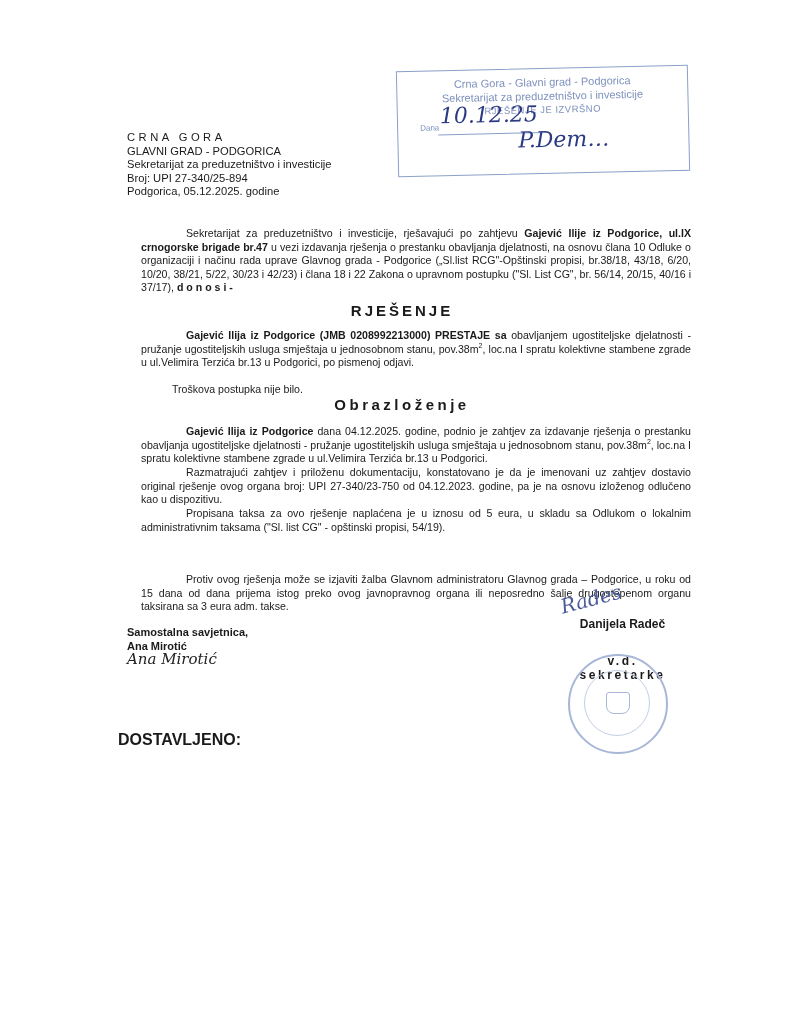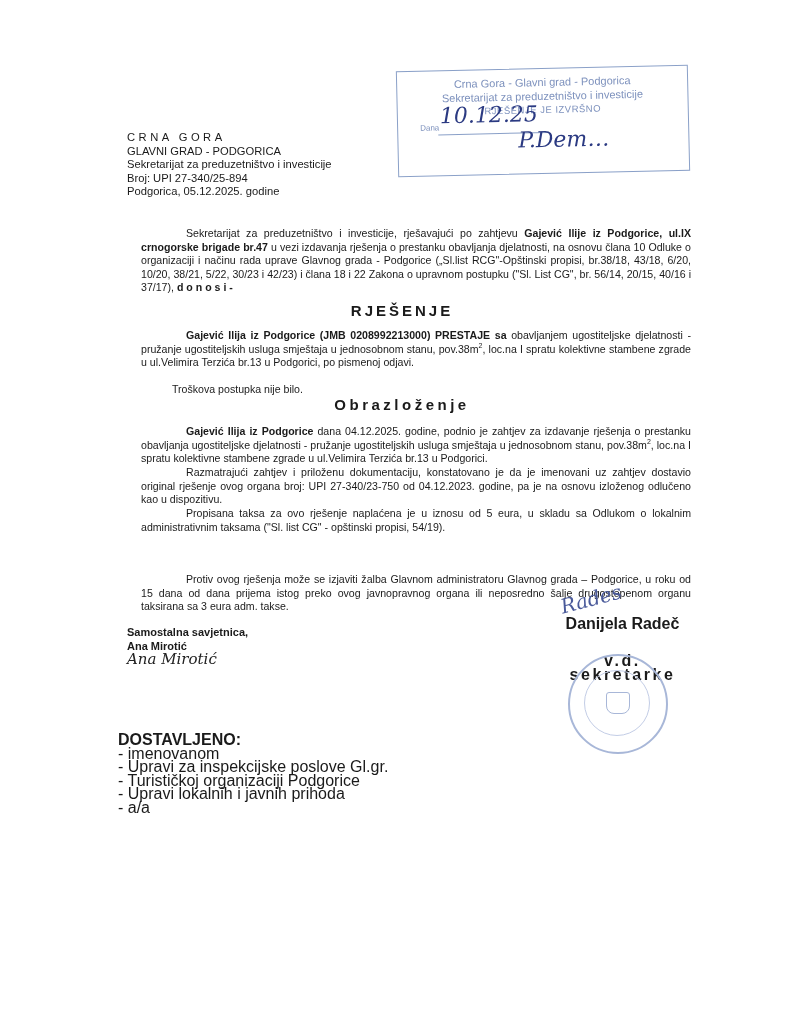--- a/index.html
+++ b/index.html
@@ -27,21 +27,21 @@
       color: #2b3a82; font-family: "DejaVu Serif", serif; font-style: italic;
     }
     .header { left: 127px; top: 131px; font-size: 11.2px; line-height: 13.5px; }
     .header .spaced { letter-spacing: 3.5px; }
     .para { left: 141px; width: 550px; text-align: justify; }
     .indent { text-indent: 45px; }
     .b { font-weight: bold; }
     .center-title { left: 127px; width: 550px; text-align: center; font-weight: bold; letter-spacing: 3px; font-size: 15px; }
     .sig-left { left: 127px; top: 626px; font-weight: bold; font-size: 11px; line-height: 13.5px; }
     .hand { font-family: "DejaVu Serif", serif; font-style: italic; color: #222; font-weight: normal; font-size: 15px; }
-    .sig-right { left: 565px; top: 617px; font-weight: bold; font-size: 16px; line-height: 14px; text-align: center; width: 115px; }
+    .sig-right { left: 565px; top: 617px; font-weight: bold; font-size: 12px; line-height: 14px; text-align: center; width: 115px; }
     .sig-right .spaced { letter-spacing: 2.6px; margin-top: 23px; }
     .round-seal {
       left: 568px; top: 654px; width: 96px; height: 96px; border-radius: 50%;
       border: 2px solid #a8b7d8;
     }
     .round-seal .inner { position: absolute; left: 14px; top: 14px; width: 64px; height: 64px; border-radius: 50%; border: 1px solid #c3cde6; }
     .round-seal .crest { position: absolute; left: 36px; top: 36px; width: 22px; height: 20px; border: 1.5px solid #a8b7d8; border-radius: 3px 3px 8px 8px; }
     .handsig {
       left: 560px; top: 593px; font-size: 20px; color: #4a5a9a;
       font-family: "DejaVu Serif", serif; font-style: italic; transform: rotate(-15deg);
@@ -104,20 +104,13 @@
   <div class="spaced">v.d. sekretarke</div>
 </div>
 
 <div class="abs round-seal" title="Crna Gora - Glavni grad Podgorica · Sekretarijat za preduzetništvo i investicije · PODGORICA">
   <div class="inner"></div>
   <div class="crest"></div>
 </div>
 
 <div class="abs dist">
   <div class="b">DOSTAVLJENO:</div>
-  <ul>
-    <li>- imenovanom</li>
-    <li>- Upravi za inspekcijske poslove Gl.gr.</li>
-    <li>- Turističkoj organizaciji Podgorice</li>
-    <li>- Upravi lokalnih i javnih prihoda</li>
-    <li>- a/a</li>
-  </ul>
 </div>
 
 </body></html>

